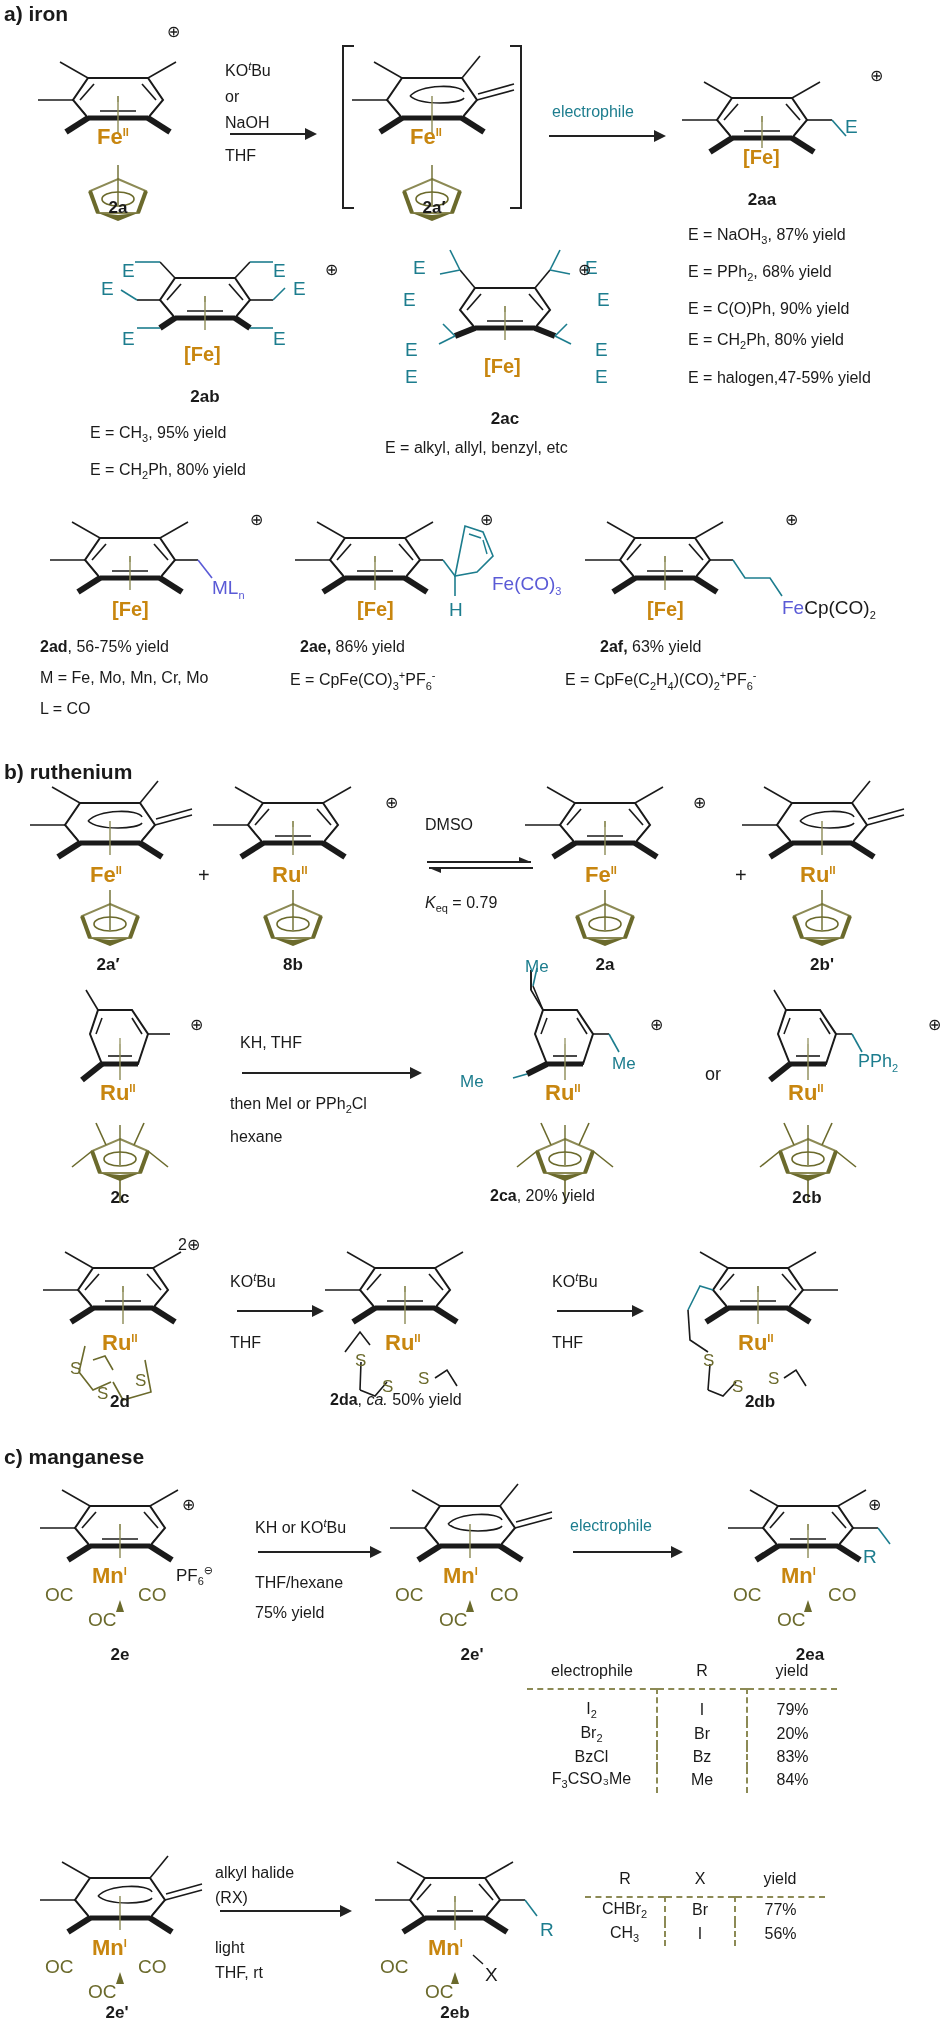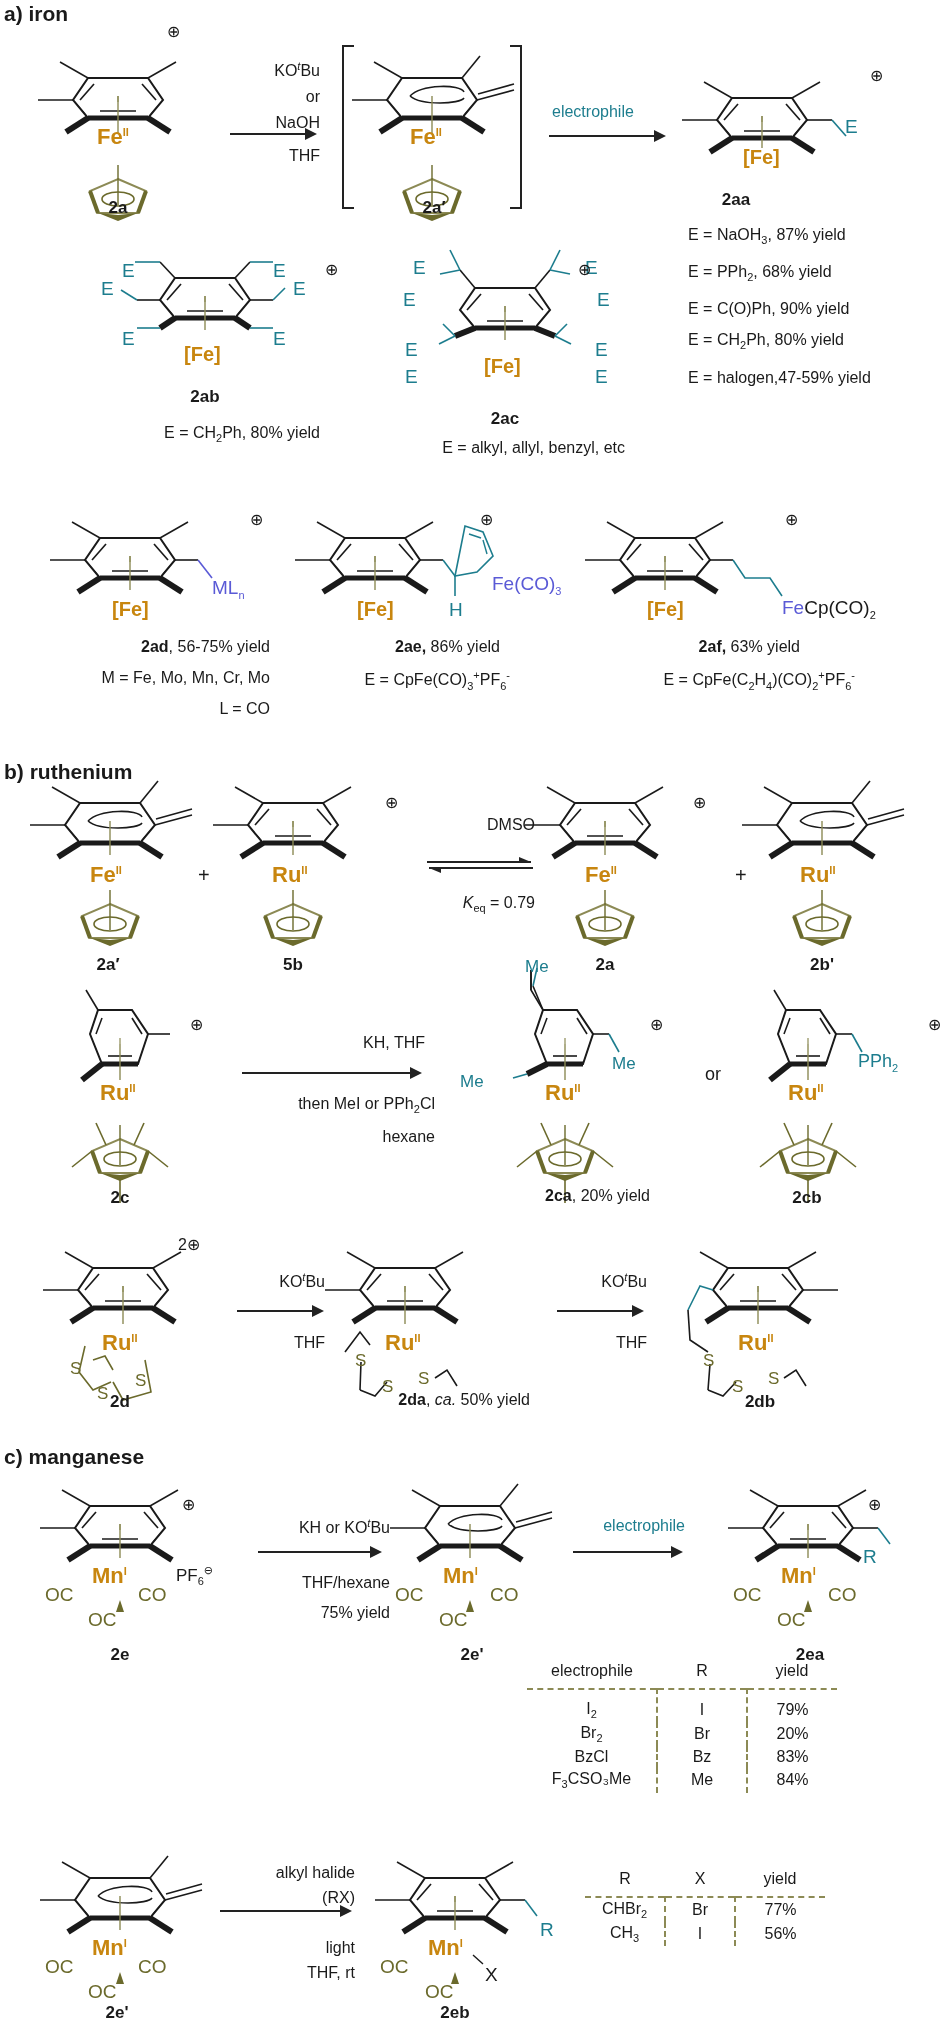--- a/index.html
+++ b/index.html
@@ -1,21 +1,21 @@
 <!DOCTYPE html>
 <html><head>
 <meta charset="utf-8">
 <style>
   html,body{margin:0;padding:0;background:#ffffff;}
   body{width:949px;height:2023px;position:relative;font-family:"Liberation Sans",sans-serif;color:#1a1a1a;overflow:hidden;}
   .abs{position:absolute;}
   .sec{font-weight:bold;font-size:21px;}
   .lbl{font-weight:bold;font-size:17px;text-align:center;}
   .txt{font-size:16px;line-height:1;white-space:nowrap;}
-  .c{text-align:right;}
+  .c{text-align:left;}
   .teal{color:#1d7d8e;}
   .gold{color:#c8860f;font-weight:bold;}
   .olive{color:#6b6a2c;}
   .blue{color:#5a5ad6;}
   sub,sup{font-size:11px;}
   .arrow{position:absolute;height:2px;background:#222;}
   .arrow::after{content:"";position:absolute;right:-2px;top:-5px;border-left:12px solid #222;border-top:6px solid transparent;border-bottom:6px solid transparent;}
   .bracket{position:absolute;border:2px solid #222;}
   table.tb{border-collapse:collapse;font-size:16px;}
   table.tb td{padding:2px 0;text-align:center;}
@@ -140,21 +140,21 @@
     <line x1="-30" y1="18" x2="-52" y2="32" stroke="#1a1a1a" stroke-width="6"></line>
     <line x1="30" y1="18" x2="52" y2="32" stroke="#1a1a1a" stroke-width="6"></line>
     <line x1="45" y1="0" x2="70" y2="0" stroke="#1a1a1a" stroke-width="1.6"></line>
     <line x1="70" y1="0" x2="84" y2="16" stroke="#1d7d8e" stroke-width="1.6"></line>
     <line x1="0" y1="-4" x2="0" y2="28" stroke="#8c8a55" stroke-width="1.4"></line>
   </g>
 </svg>
 <div class="abs txt teal" style="left:845px;top:117px;font-size:19px">E</div>
 <div class="abs txt" style="left:870px;top:68px">⊕</div>
 <div class="abs gold" style="left:743px;top:146px;font-size:20px">[Fe]</div>
-<div class="abs lbl" style="left:711px;top:190px;width:50px">2aa</div>
+<div class="abs lbl" style="left:737px;top:190px;width:50px">2aa</div>
 <div class="abs txt" id="res2aa" style="left:688px;top:219px;line-height:31px">
     <div><span>E</span> = <span>NaOH</span><sub>3</sub><span>, 87% yield</span></div>
     <div><span>E</span> = <span>PPh</span><sub>2</sub><span>, 68% yield</span></div>
     <div><span>E</span> = <span>C(O)Ph</span><span>, 90% yield</span></div>
     <div><span>E</span> = <span>CH</span><sub>2</sub><span>Ph, 80% yield</span></div>
     <div><span>E</span> = <span>halogen</span><span>,47-59% yield</span></div>
   </div>
 
 <svg style="left:205px;top:255px" width="1" height="1">
   <g transform="translate(0,45)">
@@ -177,20 +177,21 @@
 <div class="abs txt teal" style="left:122px;top:261px;font-size:19px">E</div>
 <div class="abs txt teal" style="left:101px;top:279px;font-size:19px">E</div>
 <div class="abs txt teal" style="left:122px;top:329px;font-size:19px">E</div>
 <div class="abs txt teal" style="left:273px;top:261px;font-size:19px">E</div>
 <div class="abs txt teal" style="left:293px;top:279px;font-size:19px">E</div>
 <div class="abs txt teal" style="left:273px;top:329px;font-size:19px">E</div>
 <div class="abs txt" style="left:325px;top:262px">⊕</div>
 <div class="abs gold" style="left:184px;top:343px;font-size:20px">[Fe]</div>
 <div class="abs lbl" style="left:180px;top:387px;width:50px">2ab</div>
 <div class="abs txt c" id="res2ab" style="left:90px;top:417px;width:230px;line-height:31px">
+    <div><span>E</span> = <span>CH</span><sub>3</sub><span>, 95% yield</span></div>
     <div><span>E</span> = <span>CH</span><sub>2</sub><span>Ph, 80% yield</span></div>
   </div>
 
 <svg style="left:505px;top:255px" width="1" height="1">
   <g transform="translate(0,55)">
       <use href="#arene"></use>
     <line x1="-30" y1="-22" x2="-45" y2="-40" stroke="#1a1a1a" stroke-width="1.6"></line>
     <line x1="-45" y1="-40" x2="-55" y2="-60" stroke="#1d7d8e" stroke-width="1.6"></line>
     <line x1="-45" y1="-40" x2="-65" y2="-36" stroke="#1d7d8e" stroke-width="1.6"></line>
     <line x1="30" y1="-22" x2="45" y2="-40" stroke="#1a1a1a" stroke-width="1.6"></line>
@@ -281,21 +282,21 @@
 <svg style="left:293px;top:825px" width="1" height="1">
   <use href="#arene"></use>
     <use href="#me6"></use>
     <line x1="0" y1="-4" x2="0" y2="30" stroke="#8c8a55" stroke-width="1.4"></line>
   <g transform="translate(0,95)">
       <use href="#cp"></use>
     </g>
 </svg>
 <div class="abs gold" style="left:272px;top:862px;font-size:22px"><span>Ru</span><sup>II</sup></div>
 <div class="abs txt" style="left:385px;top:795px">⊕</div>
-<div class="abs lbl" style="left:273px;top:955px;width:40px">5b</div>
+<div class="abs lbl" style="left:273px;top:955px;width:40px">8b</div>
 
 <div class="abs txt c" style="left:425px;top:817px;width:110px">DMSO</div>
 <svg style="left:425px;top:858px" width="110" height="16">
   <line x1="2" y1="4" x2="106" y2="4" stroke="#222" stroke-width="2"></line>
   <polygon points="106,4 94,-1 94,4" fill="#222"></polygon>
   <line x1="4" y1="10" x2="108" y2="10" stroke="#222" stroke-width="2"></line>
   <polygon points="4,10 16,15 16,10" fill="#222"></polygon>
 </svg>
 <div class="abs txt c" style="left:425px;top:895px;width:110px"><i>K</i><sub>eq</sub><span> = 0.79</span></div>
 

